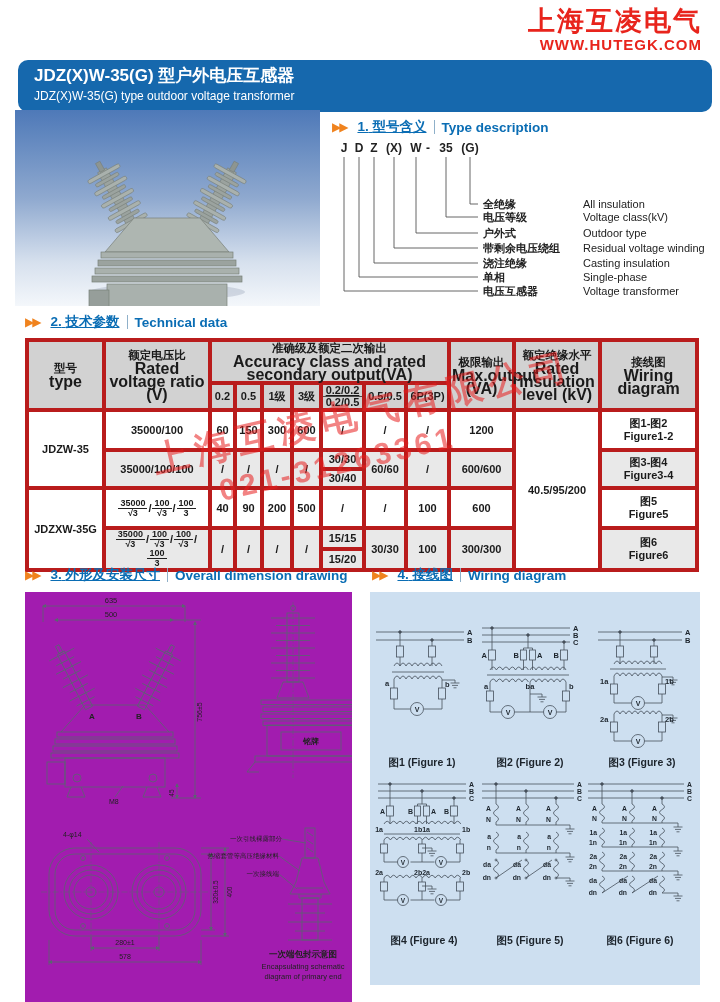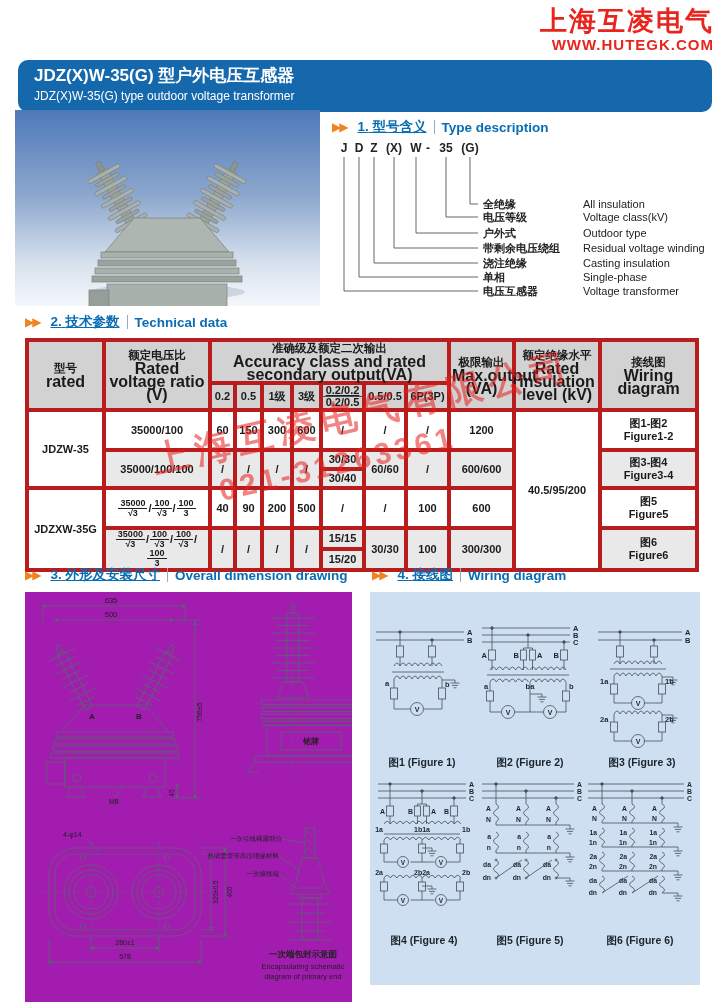--- a/index.html
+++ b/index.html
@@ -1,19 +1,19 @@
 <!DOCTYPE html>
 <html><head>
 <meta charset="utf-8">
 <style>
   html,body{margin:0;padding:0;background:#9aa0a6;}
   .page{position:relative;width:720px;height:1002px;background:#ffffff;margin:0 auto;
         font-family:"Liberation Sans",sans-serif;overflow:hidden;}
   
-  .logo-wrap{position:absolute;top:6px;right:6px;text-align:right;}
+  .logo-wrap{position:absolute;top:6px;right:18px;text-align:right;}
   .logo-zh{font-size:27px;font-weight:bold;color:#e8241c;letter-spacing:2px;line-height:30px;}
   .logo-url{font-size:15px;font-weight:bold;color:#e8241c;letter-spacing:1px;line-height:18px;}
   .title-bar{position:absolute;left:18px;top:60px;width:662px;background:#1668ad;border-radius:10px;
              color:#fff;padding:5px 16px 6px 16px;}
   .title-zh{font-size:17px;font-weight:bold;line-height:22px;}
   .title-en{font-size:12px;line-height:19px;}
   
   .sec-head{position:absolute;display:flex;align-items:center;gap:7px;font-size:13.5px;color:#0a6db4;white-space:nowrap;}
   .sec-head .arr{color:#f0831e;font-size:12px;letter-spacing:-2px;padding-right:4px;}
   .sec-head .zh{font-weight:bold;text-decoration:underline;}
@@ -181,21 +181,21 @@
         <col style="width:42px">
       <col style="width:43px">
         <col style="width:65px">
         <col style="width:86px">
         <col style="width:97px">
     </colgroup>
     <thead>
       <tr style="height:34px">
         <th rowspan="2">
           <div class="hz">型号</div>
-          <div class="he">rated</div>
+          <div class="he">type</div>
         </th>
         <th rowspan="2">
           <div class="hz">额定电压比</div>
           <div class="he">Rated voltage ratio</div>
           <div class="he">(V)</div>
         </th>
         <th colspan="7">
           <div class="hz">准确级及额定二次输出</div>
           <div class="he">Accuracy class and rated secondary output(VA)</div>
         </th>

